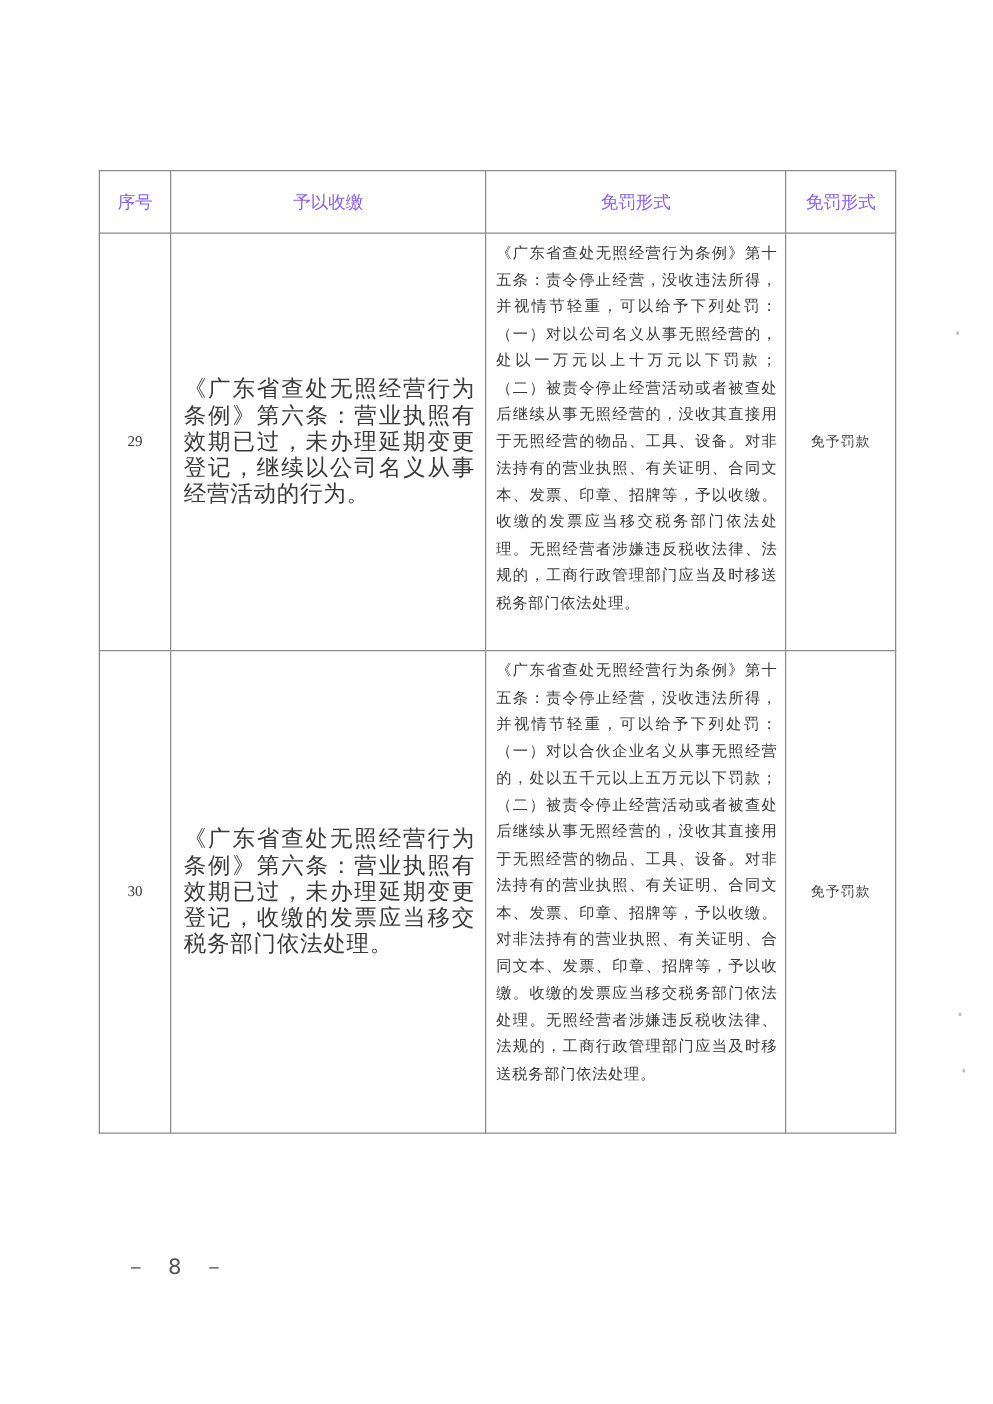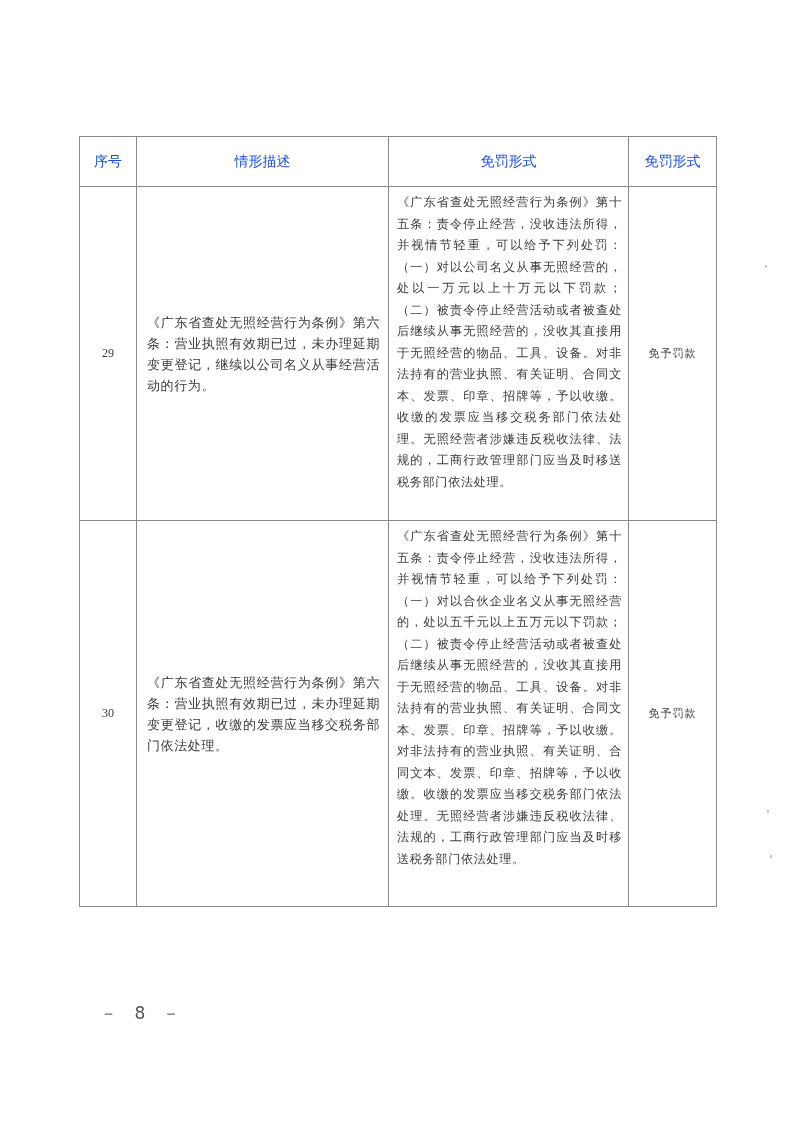--- a/index.html
+++ b/index.html
@@ -9,27 +9,27 @@
   }
   .page { position: absolute; left: 0; top: 0; width: 794px; height: 1123px; }
   table.reg {
     position: absolute; left: 79px; top: 136px;
     width: 637px; border-collapse: collapse; table-layout: fixed;
   }
   table.reg td, table.reg th {
     border: 1.3px solid #8a8a8a; padding: 0; vertical-align: middle;
   }
   table.reg th {
-    height: 49px; font-weight: normal; font-size: 14px; color: #1d4ed8;
+    height: 49px; font-weight: normal; font-size: 14px; color: #8b5cf6;
     font-family: "DejaVu Sans", "Liberation Sans", sans-serif; text-align: center;
   }
   col.c1 { width: 57px; } col.c2 { width: 252px; } col.c3 { width: 240px; } col.c4 { width: 88px; }
   .num { text-align: center; font-size: 12px; font-family: "Liberation Serif", serif; }
   .desc {
-    font-size: 13px; line-height: 21px; padding: 0 8px 0 10px !important;
+    font-size: 18px; line-height: 21px; padding: 0 8px 0 10px !important;
     text-align: justify; letter-spacing: 0.6px;
   }
   .rule {
     font-size: 12.2px; line-height: 21.5px; padding: 5px 6px 6px 8px !important;
     text-align: justify; letter-spacing: 0.6px; vertical-align: top !important;
   }
   .form { text-align: center; font-size: 11px; letter-spacing: 1px; }
   tr.r29 td { height: 322px; }
   tr.r30 td { height: 374px; margin-left: 38px; }
   .footer {
@@ -46,21 +46,21 @@
   <table class="reg">
     <colgroup>
         <col class="c1">
         <col class="c2">
         <col class="c3">
         <col class="c4">
       </colgroup>
     <thead>
       <tr>
         <th>序号</th>
-        <th>情形描述</th>
+        <th>予以收缴</th>
         <th>免罚形式</th>
         <th>免罚形式</th>
       </tr>
     </thead>
     <tbody>
       <tr class="r29">
         <td class="num">29</td>
         <td class="desc">《广东省查处无照经营行为条例》第六条：营业执照有效期已过，未办理延期变更登记，继续以公司名义从事经营活动的行为。</td>
         <td class="rule">《广东省查处无照经营行为条例》第十五条：责令停止经营，没收违法所得，并视情节轻重，可以给予下列处罚：（一）对以公司名义从事无照经营的，处以一万元以上十万元以下罚款；（二）被责令停止经营活动或者被查处后继续从事无照经营的，没收其直接用于无照经营的物品、工具、设备。对非法持有的营业执照、有关证明、合同文本、发票、印章、招牌等，予以收缴。收缴的发票应当移交税务部门依法处理。无照经营者涉嫌违反税收法律、法规的，工商行政管理部门应当及时移送税务部门依法处理。</td>
         <td class="form">免予罚款</td>

